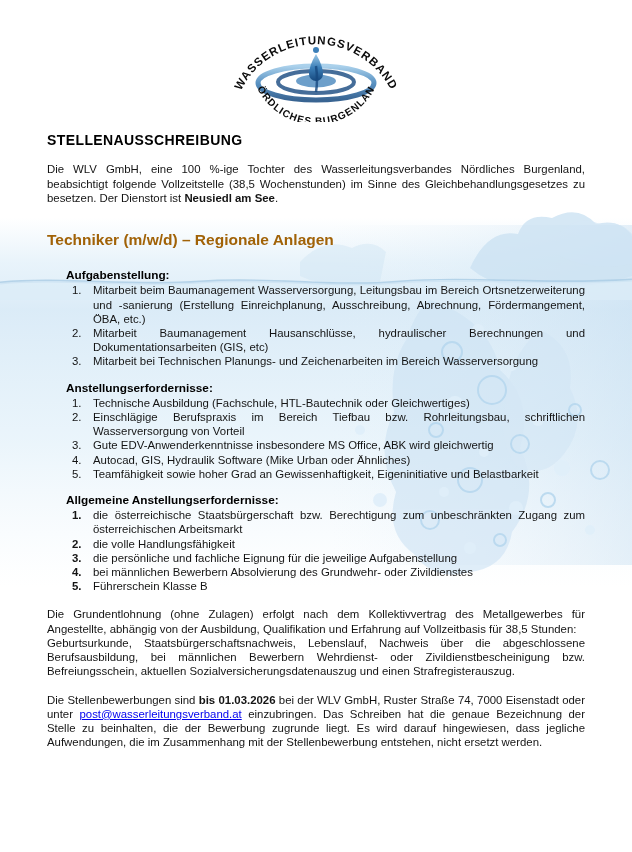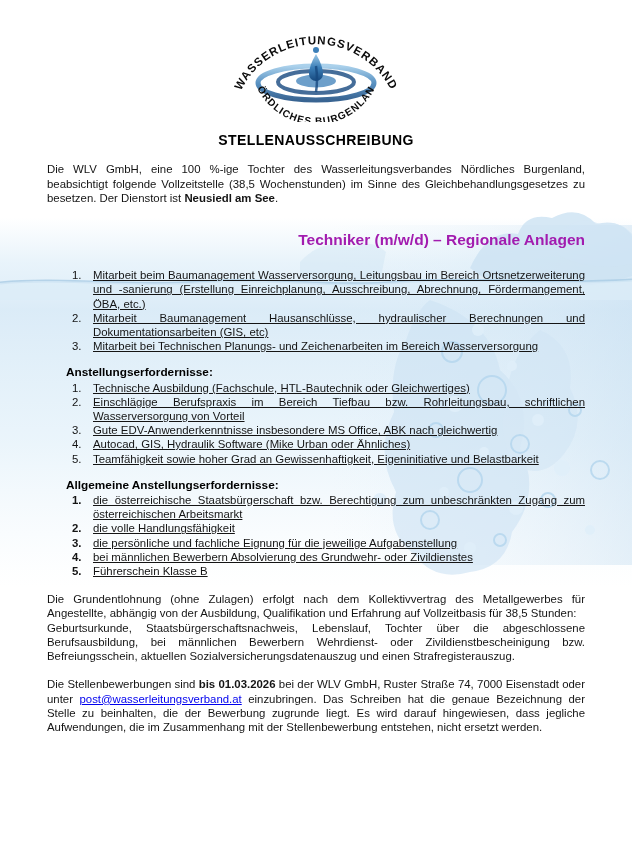--- a/index.html
+++ b/index.html
@@ -20,37 +20,37 @@
   .page {
     position: relative; z-index: 1;
     padding: 0 47px;
   }
   
   .logo-wrap { text-align: center; padding-top: 26px; }
   .logo-wrap svg { display: inline-block; }
   .logo-arc-text { font-family: "Liberation Sans", sans-serif; font-weight: bold; fill: #0a0a0a; }
   
   .doc-heading {
-    text-align: center; font-weight: bold; font-size: 14px;
+    text-align: left; font-weight: bold; font-size: 14px;
     letter-spacing: 0.4px; margin: 8px 0 0 0; color: #000;
   }
   .intro { text-align: justify; margin: 15px 0 0 0; }
   .job-title {
-    text-align: right; font-weight: bold; font-size: 15.5px;
-    margin: 28px 0 10px 0; color: #a21caf;
+    text-align: left; font-weight: bold; font-size: 15.5px;
+    margin: 28px 0 10px 0; color: #a16207;
   }
   
   .section { margin: 0; padding-left: 19px; }
   .section-title { font-weight: bold; font-size: 11.8px; margin: 0 0 1px 0; color: #000; }
   .sec-1 { margin-top: 21px; }
   .sec-2 { margin-top: 12px; }
   .sec-3 { margin-top: 12px; }
   .li { display: flex; align-items: flex-start; padding-left: 6px; }
   .li .num { flex: 0 0 21px; width: 21px; }
-  .li .txt { flex: 1 1 auto; text-align: justify; text-decoration: underline; }
+  .li .txt { flex: 1 1 auto; text-align: justify; }
   .bold-nums .num { font-weight: bold; }
   
   .para { text-align: justify; margin: 14px 0 0 0; }
   .pay-line { margin: 0; }
   .pay-first { margin-top: 14px; }
   .docs-heading { font-weight: bold; margin: 16px 0 0 0; }
   .docs-body { text-align: justify; margin: 0; }
   b.inline-bold { font-weight: bold; }
   a.email-link { color: #0000ee; cursor: pointer; }
 </style>
@@ -149,20 +149,21 @@
     </svg>
   </div>
 
   <h1 class="doc-heading">STELLENAUSSCHREIBUNG</h1>
 
   <p class="intro"><span>Die WLV GmbH, eine 100 %-ige Tochter des Wasserleitungsverbandes Nördliches Burgenland, beabsichtigt folgende Vollzeitstelle (38,5 Wochenstunden) im Sinne des Gleichbehandlungsgesetzes zu besetzen. Der Dienstort ist </span><b class="inline-bold">Neusiedl am See</b><span>.</span></p>
 
   <h2 class="job-title">Techniker (m/w/d) – Regionale Anlagen</h2>
 
   <div class="section sec-1">
+    <div class="section-title">Aufgabenstellung:</div>
     <div class="li">
         <span class="num">1.</span>
         <span class="txt">Mitarbeit beim Baumanagement Wasserversorgung, Leitungsbau im Bereich Ortsnetzerweiterung und -sanierung (Erstellung Einreichplanung, Ausschreibung, Abrechnung, Fördermangement, ÖBA, etc.)</span>
       </div>
     <div class="li">
         <span class="num">2.</span>
         <span class="txt">Mitarbeit Baumanagement Hausanschlüsse, hydraulischer Berechnungen und Dokumentationsarbeiten (GIS, etc)</span>
       </div>
     <div class="li">
         <span class="num">3.</span>
@@ -175,21 +176,21 @@
     <div class="li">
         <span class="num">1.</span>
         <span class="txt">Technische Ausbildung (Fachschule, HTL-Bautechnik oder Gleichwertiges)</span>
       </div>
     <div class="li">
         <span class="num">2.</span>
         <span class="txt">Einschlägige Berufspraxis im Bereich Tiefbau bzw. Rohrleitungsbau, schriftlichen Wasserversorgung von Vorteil</span>
       </div>
     <div class="li">
         <span class="num">3.</span>
-        <span class="txt">Gute EDV-Anwenderkenntnisse insbesondere MS Office, ABK nach gleichwertig</span>
+        <span class="txt">Gute EDV-Anwenderkenntnisse insbesondere MS Office, ABK wird gleichwertig</span>
       </div>
     <div class="li">
         <span class="num">4.</span>
         <span class="txt">Autocad, GIS, Hydraulik Software (Mike Urban oder Ähnliches)</span>
       </div>
     <div class="li">
         <span class="num">5.</span>
         <span class="txt">Teamfähigkeit sowie hoher Grad an Gewissenhaftigkeit, Eigeninitiative und Belastbarkeit</span>
       </div>
   </div>
@@ -213,17 +214,17 @@
         <span class="txt">bei männlichen Bewerbern Absolvierung des Grundwehr- oder Zivildienstes</span>
       </div>
     <div class="li">
         <span class="num">5.</span>
         <span class="txt">Führerschein Klasse B</span>
       </div>
   </div>
 
   <p class="para">Die Grundentlohnung (ohne Zulagen) erfolgt nach dem Kollektivvertrag des Metallgewerbes für Angestellte, abhängig von der Ausbildung, Qualifikation und Erfahrung auf Vollzeitbasis für 38,5 Stunden:</p>
 
-  <p class="docs-body">Geburtsurkunde, Staatsbürgerschaftsnachweis, Lebenslauf, Tochter über die abgeschlossene Berufsausbildung, bei männlichen Bewerbern Wehrdienst- oder Zivildienstbescheinigung bzw. Befreiungsschein, aktuellen Sozialversicherungsdatenauszug und einen Strafregisterauszug.</p>
+  <p class="docs-body">Geburtsurkunde, Staatsbürgerschaftsnachweis, Lebenslauf, Nachweis über die abgeschlossene Berufsausbildung, bei männlichen Bewerbern Wehrdienst- oder Zivildienstbescheinigung bzw. Befreiungsschein, aktuellen Sozialversicherungsdatenauszug und einen Strafregisterauszug.</p>
 
   <p class="para"><span>Die Stellenbewerbungen sind </span><b class="inline-bold">bis 01.03.2026</b><span> bei der WLV GmbH, Ruster Straße 74, 7000 Eisenstadt oder unter </span><a class="email-link" href="#">post@wasserleitungsverband.at</a><span> einzubringen. Das Schreiben hat die genaue Bezeichnung der Stelle zu beinhalten, die der Bewerbung zugrunde liegt. Es wird darauf hingewiesen, dass jegliche Aufwendungen, die im Zusammenhang mit der Stellenbewerbung entstehen, nicht ersetzt werden.</span></p>
 
 </div>
 
 </body></html>

